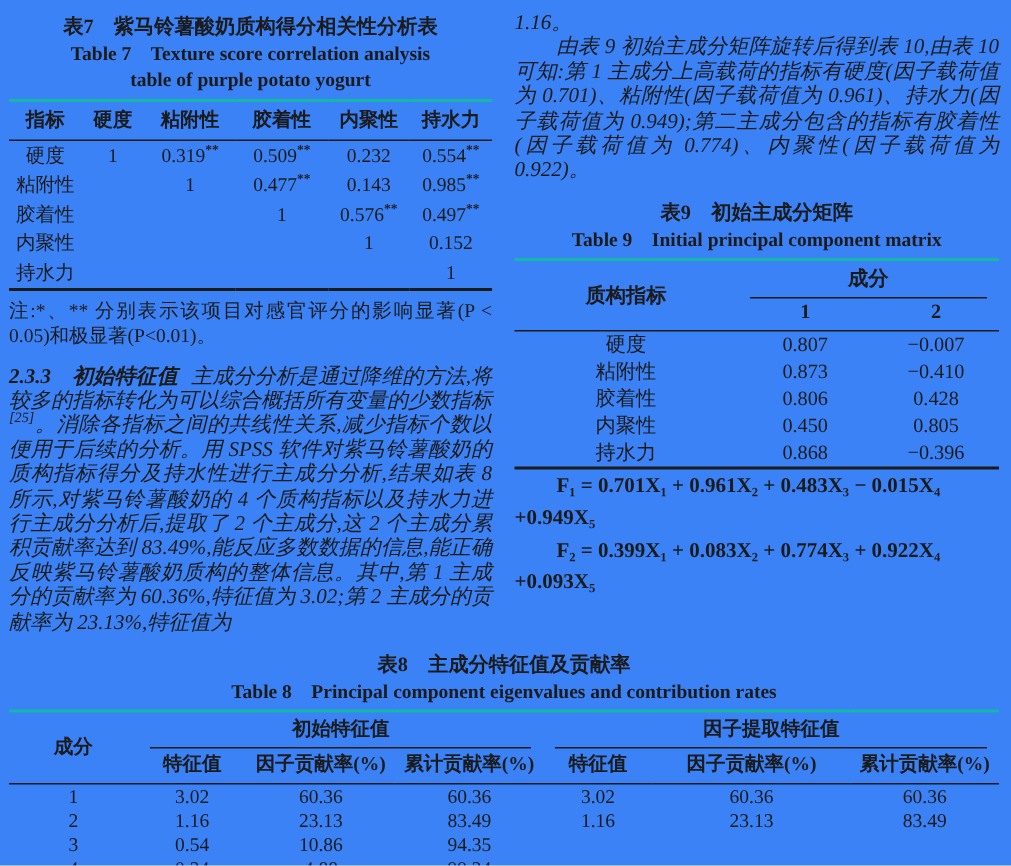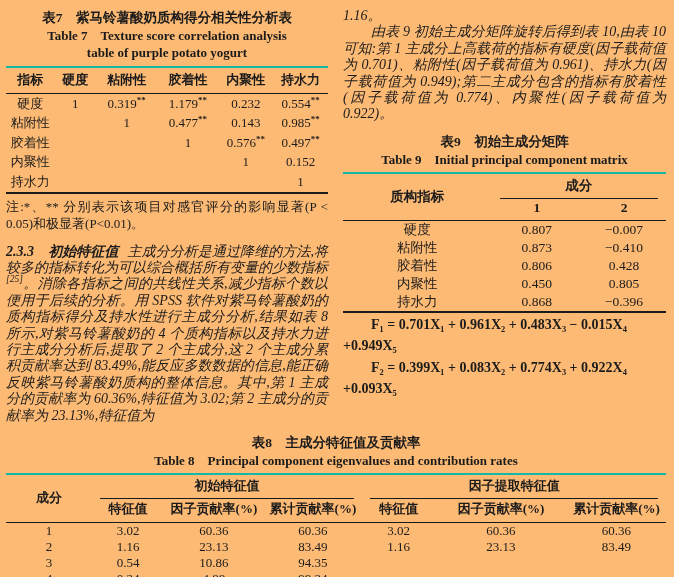--- a/index.html
+++ b/index.html
@@ -1,19 +1,19 @@
 <!DOCTYPE html>
 <html><head>
 <meta charset="utf-8">
 <style>
   html,body { margin:0; padding:0; background:#e9e9e6; }
   .page {
     width:674px; height:577px; box-sizing:border-box;
     margin:0 auto; padding:8px 8px 0 6px;
-    background:#fdba74; color:#1b1b1b; overflow:hidden;
+    background:#3b82f6; color:#1b1b1b; overflow:hidden;
     font-family:"Liberation Serif","DejaVu Serif",serif;
   }
   .columns { display:flex; gap:15px; }
   .col-left { width:322px; flex:none; }
   .col-right { flex:1; min-width:0; }
 
   .t-title-zh { font-size:13.5px; font-weight:bold; text-align:center; line-height:19px; }
   .t-title-en { font-size:13px;  font-weight:bold; text-align:center; line-height:17px; }
 
   table { width:100%; border-collapse:collapse;
@@ -85,21 +85,21 @@
             <th>胶着性</th>
             <th>内聚性</th>
             <th>持水力</th>
           </tr>
         </thead>
         <tbody>
           <tr>
             <td>硬度</td>
             <td><span>1</span><sup class="sig"></sup></td>
             <td><span>0.319</span><sup class="sig">**</sup></td>
-            <td><span>1.179</span><sup class="sig">**</sup></td>
+            <td><span>0.509</span><sup class="sig">**</sup></td>
             <td><span>0.232</span><sup class="sig"></sup></td>
             <td><span>0.554</span><sup class="sig">**</sup></td>
           </tr>
           <tr>
             <td>粘附性</td>
             <td><span></span><sup class="sig"></sup></td>
             <td><span>1</span><sup class="sig"></sup></td>
             <td><span>0.477</span><sup class="sig">**</sup></td>
             <td><span>0.143</span><sup class="sig"></sup></td>
             <td><span>0.985</span><sup class="sig">**</sup></td>

